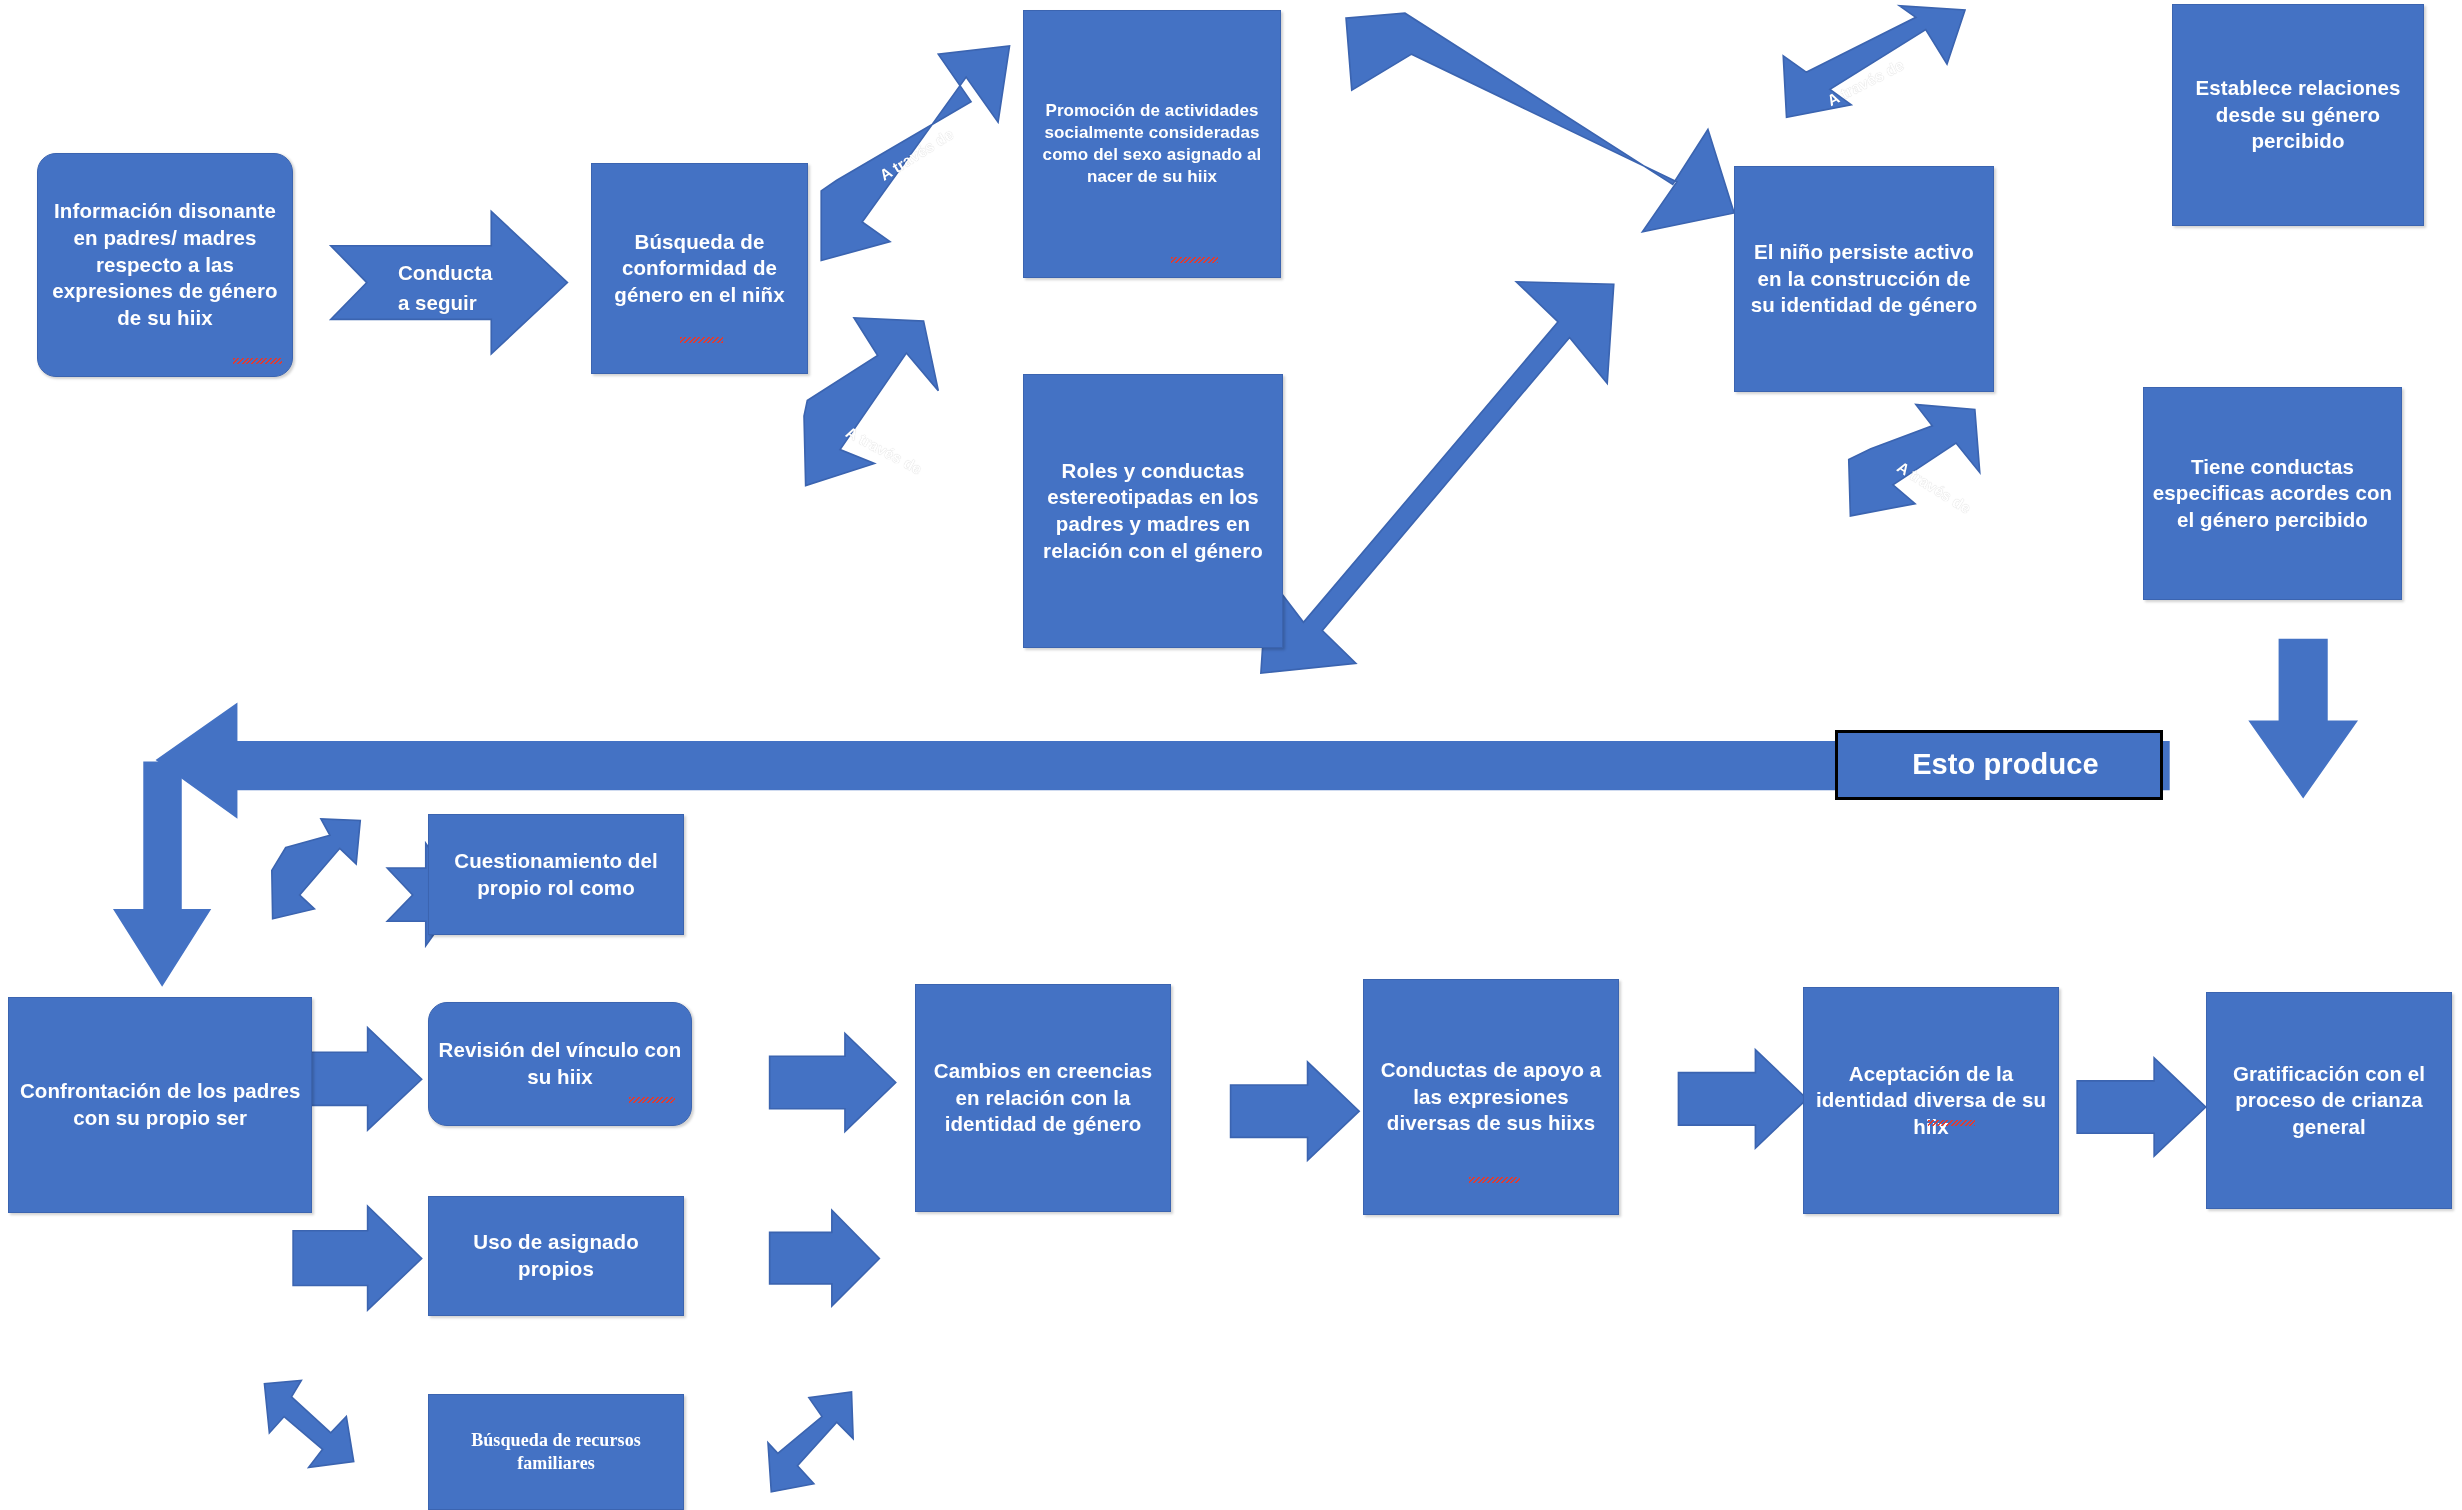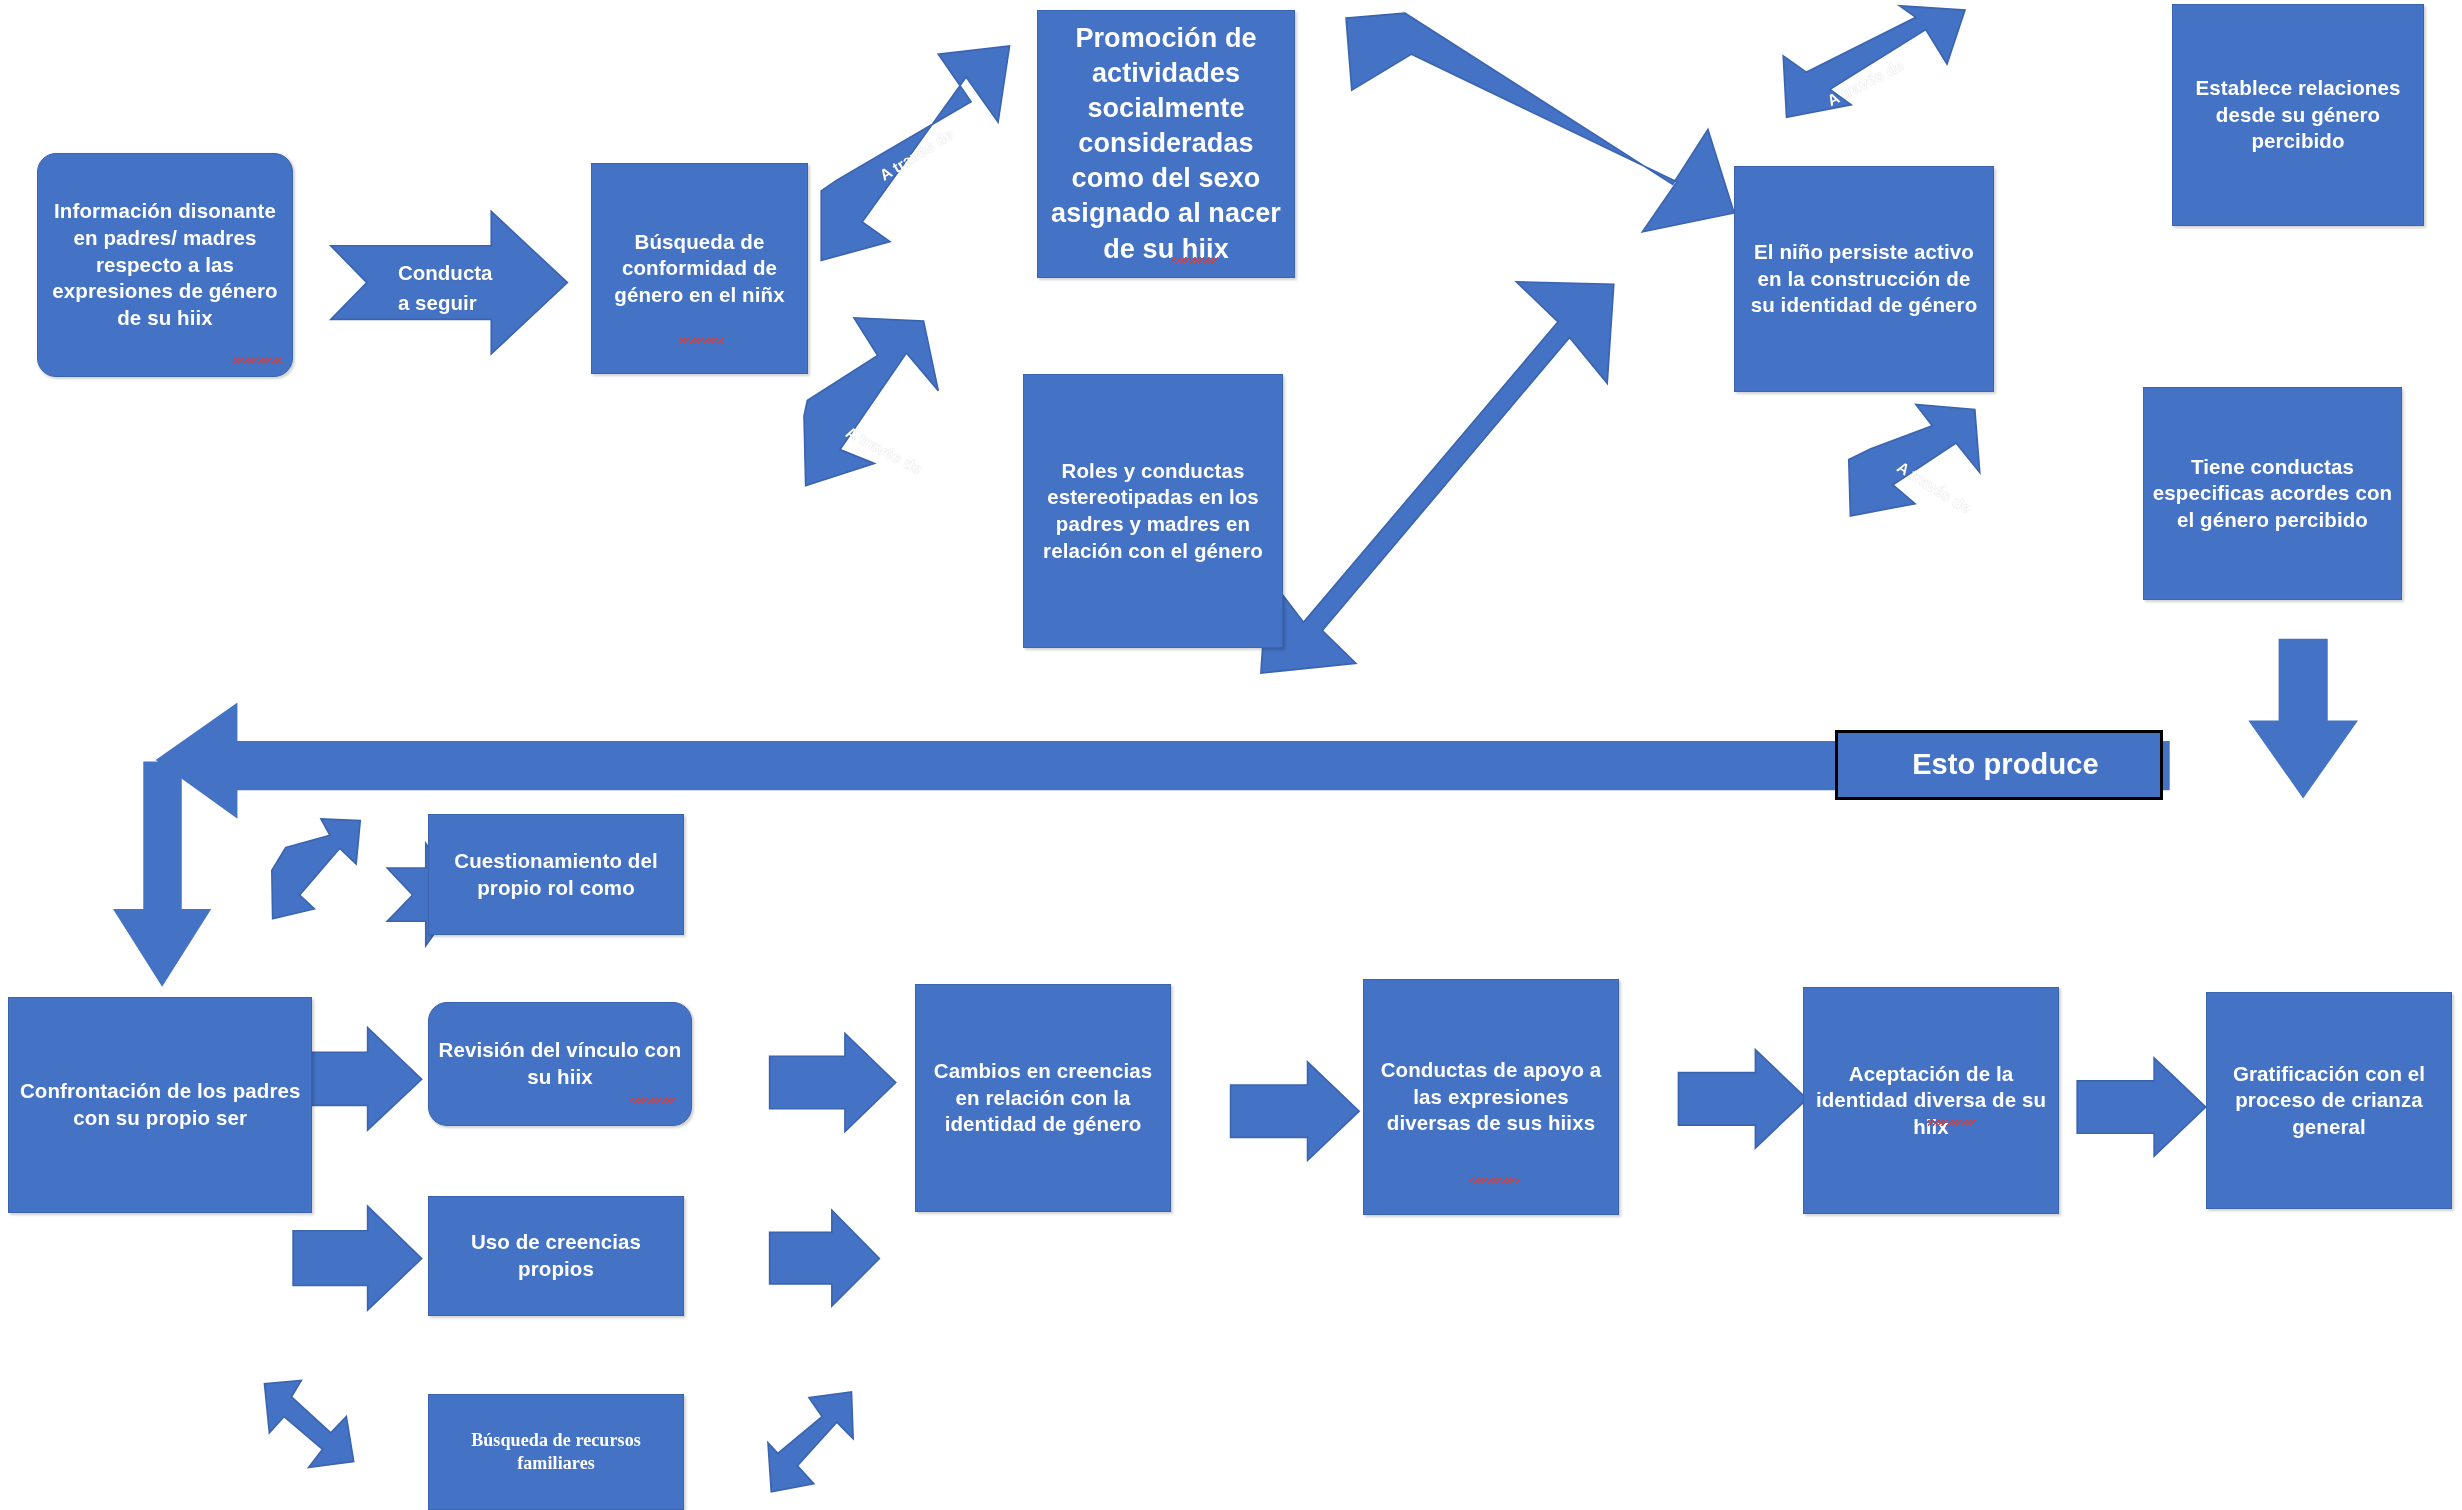--- a/index.html
+++ b/index.html
@@ -121,21 +121,21 @@
   <div class="node" style="left:37px;top:153px;width:256px;height:224px;font-size:20.5px;border-radius:19px;">
     <span>Información disonante  en padres/ madres respecto a las expresiones de género de su hiix</span>
   </div>
   <div class="sq" style="left:233px;top:358px;width:49px;"></div>
 
   <div class="node" style="left:591px;top:163px;width:217px;height:211px;font-size:20.5px;">
     <span>Búsqueda de conformidad de género en el niñx</span>
   </div>
   <div class="sq" style="left:680px;top:337px;width:43px;"></div>
 
-  <div class="node" style="left:1023px;top:9.8px;width:258px;height:268px;font-size:27px;margin-left:14px;">
+  <div class="node" style="left:1023px;top:9.8px;width:258px;height:268px;font-size:17px;">
     <span>Promoción de actividades socialmente consideradas como del sexo asignado al nacer de su hiix</span>
   </div>
   <div class="sq" style="left:1171px;top:257px;width:47px;"></div>
 
   <div class="node" style="left:1023px;top:374px;width:260px;height:274px;font-size:20.5px;">
     <span>Roles  y conductas estereotipadas en los padres y madres en relación con el género</span>
   </div>
 
   <div class="node" style="left:1734px;top:166px;width:260px;height:226px;font-size:20.5px;">
     <span>El niño persiste activo en la construcción de su identidad de género</span>
@@ -160,21 +160,21 @@
   <div class="node" style="left:428px;top:814px;width:256px;height:121px;font-size:20.5px;">
     <span>Cuestionamiento del propio rol como</span>
   </div>
 
   <div class="node" style="left:428px;top:1002px;width:264px;height:124px;font-size:20.5px;border-radius:19px;">
     <span>Revisión del vínculo con su hiix</span>
   </div>
   <div class="sq" style="left:629px;top:1097px;width:46px;"></div>
 
   <div class="node" style="left:428px;top:1196px;width:256px;height:120px;font-size:20.5px;">
-    <span>Uso de creencias propios</span>
+    <span>Uso de asignado propios</span>
   </div>
 
   <div class="node" style="left:428px;top:1394px;width:256px;height:116px;font-size:18px;font-family:Liberation Serif, serif;">
     <span>Búsqueda de recursos familiares</span>
   </div>
 
   <div class="node" style="left:915px;top:984px;width:256px;height:228px;font-size:20.5px;">
     <span>Cambios en creencias en relación con la identidad de género</span>
   </div>
 

